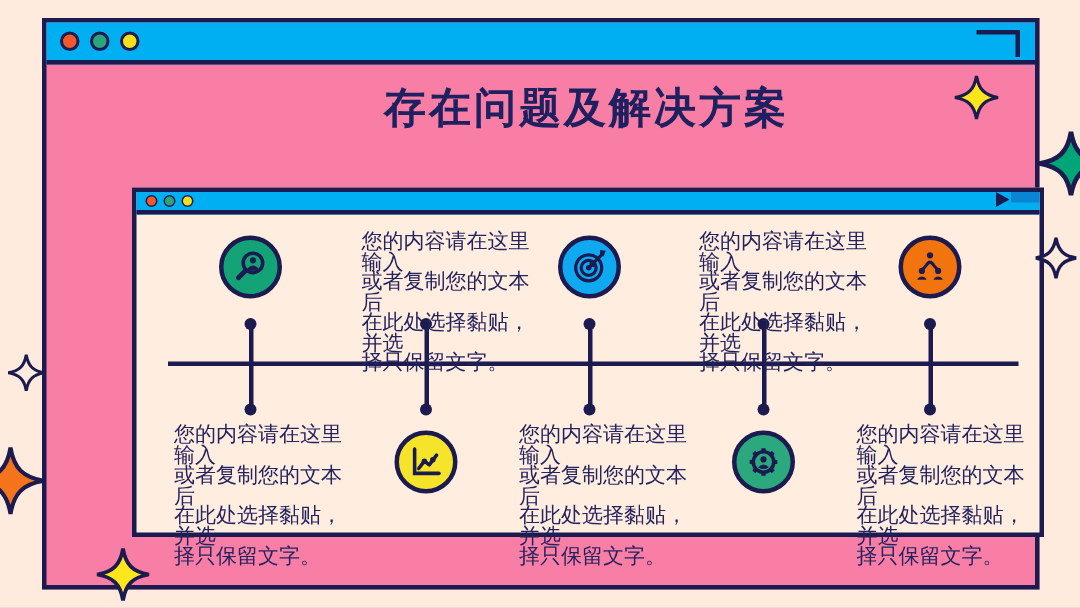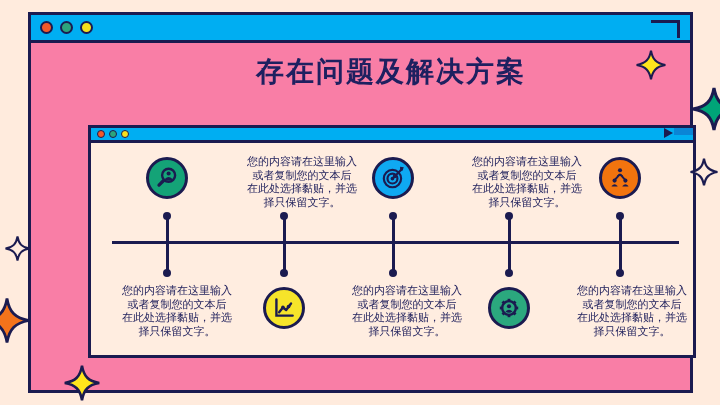--- a/index.html
+++ b/index.html
@@ -18,21 +18,21 @@
   .bar-notch{position:absolute;right:0;top:0;width:19px;height:7px;background:#0A85D6;}
   .edge-triangle{position:absolute;left:661px;top:125px;width:0;height:0;border-left:9px solid #1B1B50;border-top:5px solid transparent;border-bottom:5px solid transparent;}
   
   .hline{position:absolute;left:21px;top:113px;width:567px;height:3px;background:#1B1B50;}
   .connector{position:absolute;top:88px;width:3px;height:57px;background:#1B1B50;}
   .connector::before,.connector::after{content:"";position:absolute;left:-2.5px;width:8px;height:8px;border-radius:50%;background:#1B1B50;}
   .connector::before{top:-4px;}
   .connector::after{bottom:-4px;}
   .icon-circle{position:absolute;width:42px;height:42px;border-radius:50%;border:3px solid #1B1B50;box-sizing:border-box;display:flex;align-items:center;justify-content:center;}
   .icon-circle svg{width:26px;height:26px;}
-  .text-block{position:absolute;width:122px;font-size:11px;line-height:13.5px;color:#23235E;text-align:center;}
+  .text-block{position:absolute;width:122px;font-size:14px;line-height:13.5px;color:#23235E;}
   .star{position:absolute;}
   .ink{fill:#1B1B50;}
   .ink-stroke{stroke:#1B1B50;fill:none;}
 </style>
 </head>
 <body>
 
 <div class="stage">
 
   <div class="window">

